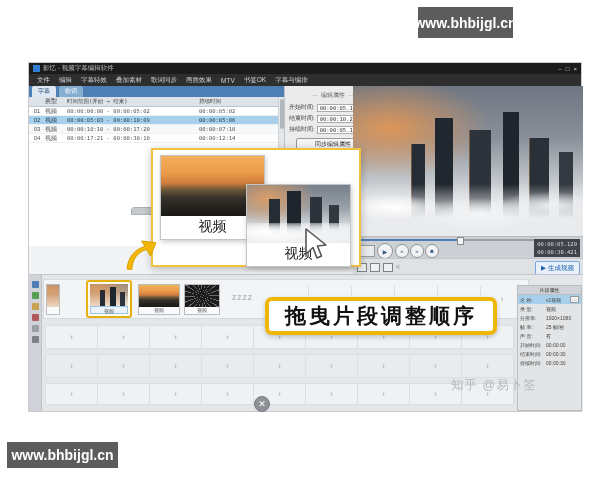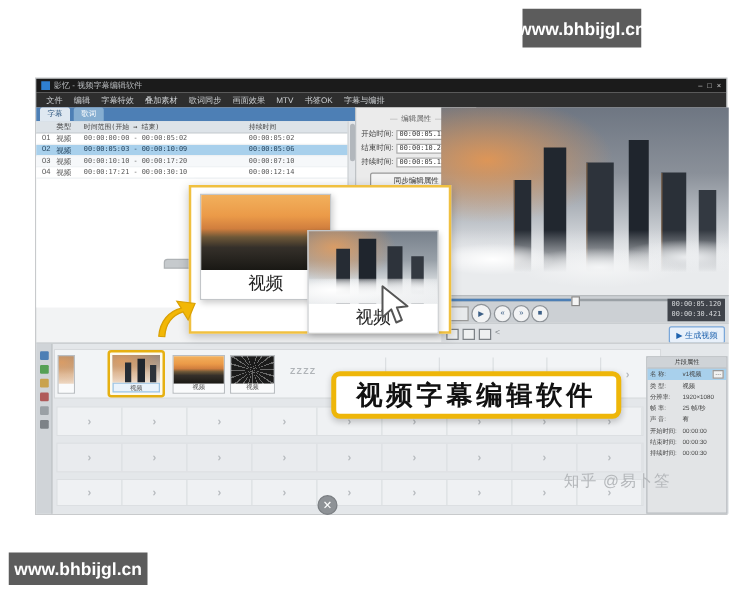--- a/index.html
+++ b/index.html
@@ -365,19 +365,19 @@
     <div class="tower" style="left:82px;top:20px;width:10px;height:38px;background:#333941;"></div>
     <div class="cloudlayer" style="height:20px;"></div>
   </div>
   <div class="lbl">视频</div>
 </div>
 
 <svg class="abs" style="left:303px;top:228px;width:26px;height:32px;z-index:8;" viewBox="0 0 26 32">
   <path d="M3 1 L3 26 L10 19.5 L14 30 L18.5 28 L14.5 18 L23 17 Z" fill="#ffffff" stroke="#555" stroke-width="1.6" stroke-linejoin="round"></path>
 </svg>
 
-<div class="abs callout">视频字幕编辑软件</div>
+<div class="abs callout">拖曳片段调整顺序</div>
 
 <div class="abs credit">知乎 @易卜筌</div>
 
 <div class="abs closex">✕</div>
 
 <div class="abs wm" style="left:7px;top:442px;width:111px;height:26px;">www.bhbijgl.cn</div>
 
 </body></html>

